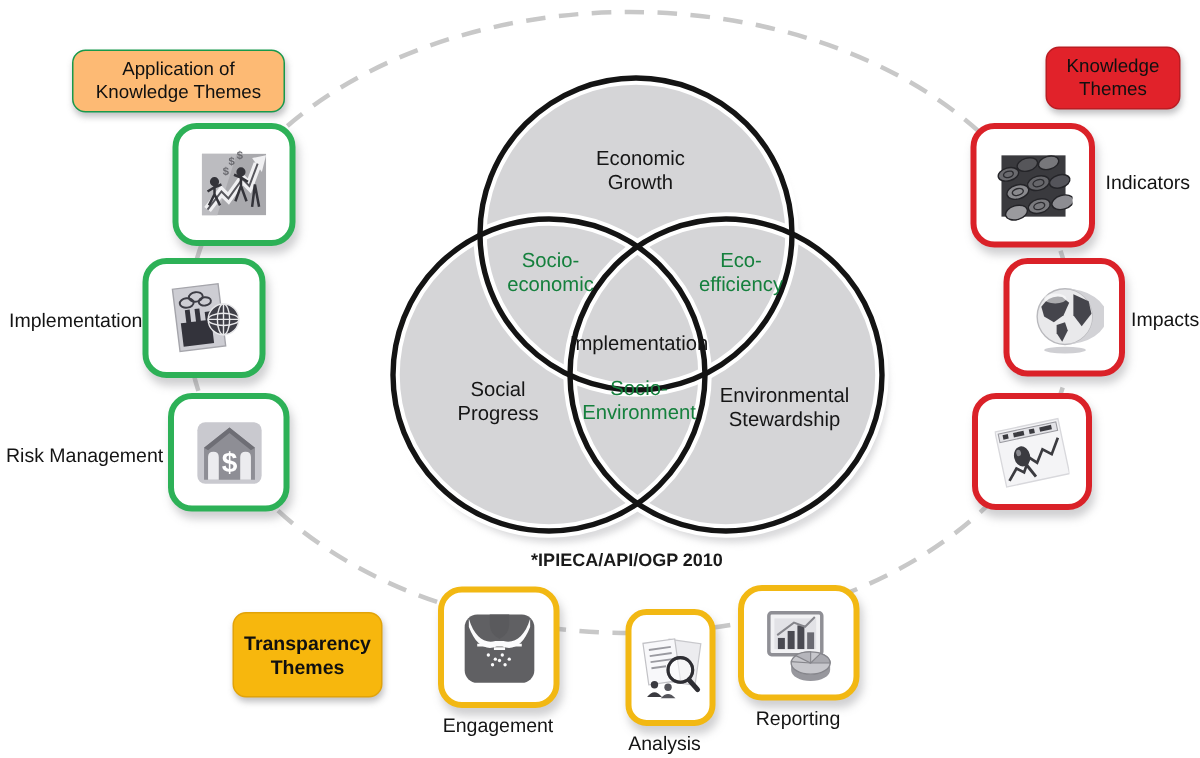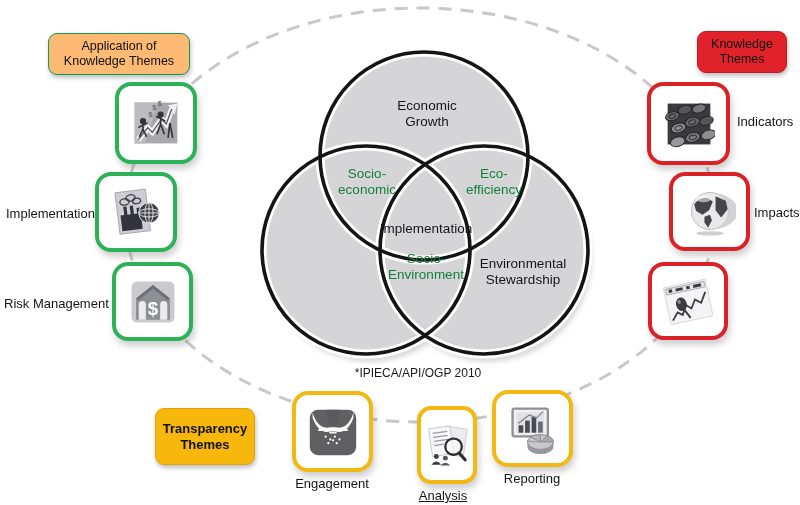--- a/index.html
+++ b/index.html
@@ -29,21 +29,21 @@
   .tile svg{display:block;}
   
   .item-label{position:absolute;font-size:13px;color:#141414;white-space:pre-line;line-height:1.25;}
   .item-label.center{text-align:center;transform:translateX(-50%);}
   
   .venn-label{
     position:absolute;transform:translateX(-50%);text-align:center;
     font-size:13.5px;line-height:1.22;color:#161616;white-space:pre-line;
   }
   .venn-label.accent{color:#15803d;}
-  .caption{position:absolute;transform:translateX(-50%);font-size:12px;color:#1a1a1a;}
+  .caption{position:absolute;transform:translateX(-50%);font-size:12px;color:#1a1a1a;font-weight:bold;}
 </style>
 </head>
 <body>
 
 <div id="stage">
 
   <svg class="layer" width="800" height="505" viewBox="0 0 800 505">
     <defs>
       <filter id="softblur" x="-20%" y="-20%" width="140%" height="140%">
         <feGaussianBlur stdDeviation="2.6"></feGaussianBlur>
@@ -74,20 +74,22 @@
 
   <div class="venn-label" style="left:427px;top:98px;">Economic
 Growth</div>
   <div class="venn-label accent" style="left:367px;top:166px;">Socio-
 economic</div>
   <div class="venn-label accent" style="left:494px;top:166px;">Eco-
 efficiency</div>
   <div class="venn-label" style="left:426px;top:221px;">Implementation</div>
   <div class="venn-label accent" style="left:426px;top:251px;">Socio-
 Environment</div>
+  <div class="venn-label" style="left:332px;top:252px;">Social
+Progress</div>
   <div class="venn-label" style="left:523px;top:256px;">Environmental
 Stewardship</div>
   <div class="caption" style="left:418px;top:366px;">*IPIECA/API/OGP 2010</div>
 
   <div class="theme-box green" style="left:48px;top:33px;width:140px;height:40px;">Application of
 Knowledge Themes</div>
   <div class="theme-box red" style="left:697px;top:31px;width:88px;height:40px;">Knowledge
 Themes</div>
   <div class="theme-box yellow" style="left:155px;top:408px;width:98px;height:55px;font-weight:bold;">Transparency
 Themes</div>
@@ -227,21 +229,21 @@
       </g>
       <circle cx="15" cy="42" r="3" fill="#3a3a40"></circle>
       <path d="M9 52 Q15 44 21 52 Z" fill="#3a3a40"></path>
       <circle cx="26" cy="44" r="3" fill="#55555b"></circle>
       <path d="M20 53 Q26 46 32 53 Z" fill="#55555b"></path>
       <circle cx="36" cy="30" r="10" fill="#ffffff" opacity="0.55" stroke="#2e2e33" stroke-width="2.5"></circle>
       <circle cx="36" cy="30" r="10" fill="none" stroke="#2e2e33" stroke-width="2.5"></circle>
       <path d="M43 38 L50 46" stroke="#2e2e33" stroke-width="4" stroke-linecap="round"></path>
     </svg>
   </div>
-  <div class="item-label center" style="left:443px;top:488px;text-decoration:underline;">Analysis</div>
+  <div class="item-label center" style="left:443px;top:488px;">Analysis</div>
 
   <div class="tile yellow" style="left:492px;top:390px;width:73px;height:69px;">
     <svg width="54" height="52" viewBox="0 0 56 56">
       <rect x="6" y="6" width="38" height="30" rx="2" fill="#f2f2f4" stroke="#8f8f95" stroke-width="2.5"></rect>
       <rect x="10" y="10" width="30" height="22" fill="#e2e2e6"></rect>
       <g fill="#4a4a52">
         <rect x="12.5" y="24" width="5" height="8"></rect>
         <rect x="19.5" y="19" width="5" height="13"></rect>
         <rect x="26.5" y="15" width="5" height="17"></rect>
         <rect x="33.5" y="20" width="5" height="12" fill="#6a6a72"></rect>

